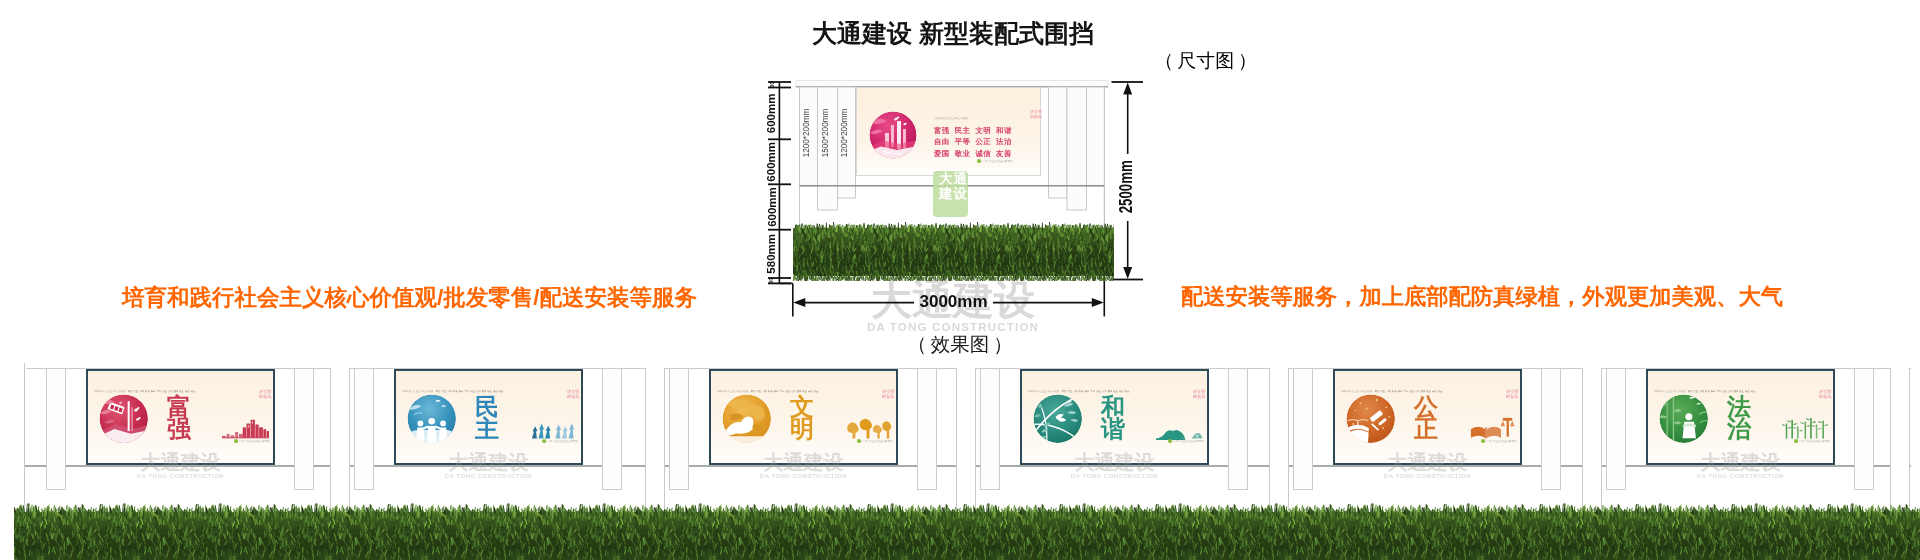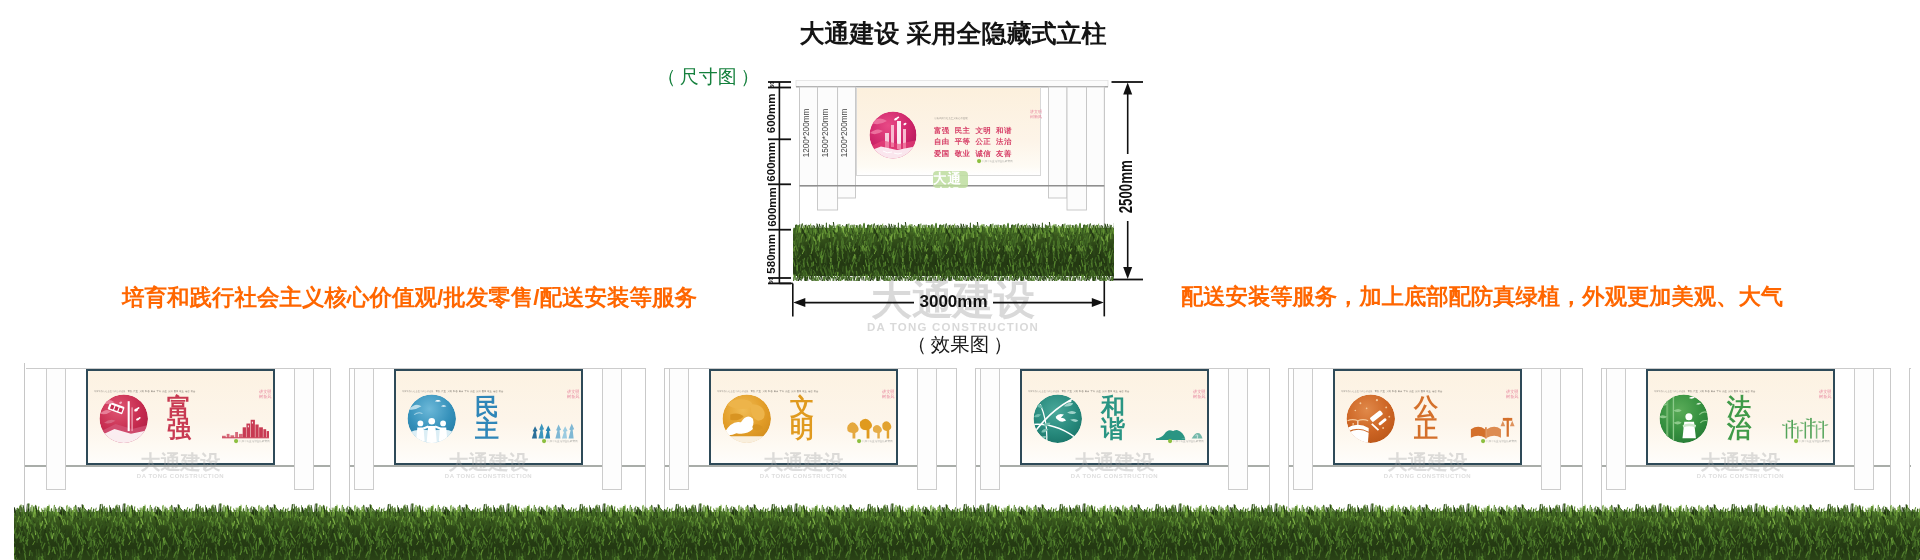--- a/index.html
+++ b/index.html
@@ -1,21 +1,21 @@
 <!DOCTYPE html>
 <html><head><meta charset="utf-8">
 <style>
 html,body{margin:0;padding:0;}
 body{width:1920px;height:560px;position:relative;overflow:hidden;background:#fff;font-family:"Liberation Sans",sans-serif;}
 div{box-sizing:border-box;}
 </style></head><body>
 
-<div style="position:absolute;left:653px;top:17px;width:600px;text-align:center;font-size:25px;font-weight:bold;color:#141414;letter-spacing:0px;white-space:nowrap;">大通建设 采用全隐藏式立柱</div>
-
-<div style="position:absolute;left:657px;top:48px;width:600px;text-align:left;font-size:19px;color:#15803d;white-space:nowrap;margin-top:16px;">（ 尺寸图 ）</div>
+<div style="position:absolute;left:653px;top:17px;width:600px;text-align:center;font-size:25px;font-weight:bold;color:#141414;letter-spacing:0px;white-space:nowrap;">大通建设 新型装配式围挡</div>
+
+<div style="position:absolute;left:657px;top:48px;width:600px;text-align:right;font-size:19px;color:#000000;white-space:nowrap;">（ 尺寸图 ）</div>
 
 <div style="position:absolute;left:753px;top:281px;width:400px;text-align:center;color:#d9d9d9;">
 <div style="font-size:41px;font-weight:bold;line-height:38px;letter-spacing:0px;white-space:nowrap;">大通建设</div>
 <div style="font-size:11.5px;font-weight:bold;letter-spacing:1.2px;white-space:nowrap;margin-top:2px;">DA TONG CONSTRUCTION</div>
 </div>
 
 <svg style="position:absolute;left:740px;top:75px;" width="440" height="270" viewBox="0 0 440 270" xmlns="http://www.w3.org/2000/svg">
     <rect x="56" y="5.5" width="312" height="6" fill="#fbfbfb" stroke="#e2e2e2" stroke-width="0.8"></rect>
     <line x1="56" y1="11.799999999999997" x2="368" y2="11.799999999999997" stroke="#a8a8a8" stroke-width="1.4"></line>
     <line x1="59.5" y1="12" x2="59.5" y2="205" stroke="#c9c9c9" stroke-width="1"></line>
@@ -93,21 +93,21 @@
 
 <div style="position:absolute;left:77.5px;top:29px;font-size:8px;color:#a09a92;white-space:nowrap;transform:scale(0.3);transform-origin:0 0;">弘扬和践行社会主义核心价值观</div>
 
 <div style="position:absolute;left:77.5px;top:36.5px;font-size:7.4px;font-weight:bold;color:#d63d66;line-height:11.6px;letter-spacing:0.45px;white-space:nowrap;">富强&nbsp;&nbsp;民主&nbsp;&nbsp;文明&nbsp;&nbsp;和谐<br>自由&nbsp;&nbsp;平等&nbsp;&nbsp;公正&nbsp;&nbsp;法治<br>爱国&nbsp;&nbsp;敬业&nbsp;&nbsp;诚信&nbsp;&nbsp;友善</div>
 
 <div style="position:absolute;left:173px;top:21px;font-size:8px;line-height:9.6px;color:#e8879f;white-space:nowrap;transform:scale(0.5);transform-origin:0 0;">讲文明<br>树新风</div>
 
 <div style="position:absolute;left:120px;top:70.5px;font-size:8px;color:#a8a8a4;white-space:nowrap;transform:scale(0.32);transform-origin:0 0;"><span style="display:inline-block;width:13px;height:13px;border-radius:50%;background:#8cbf3f;vertical-align:-2.5px;"></span> 中共中央宣传部宣传教育局</div>
 </div>
 
-<div style="position:absolute;left:933px;top:171px;width:35px;height:17px;background:#bedd9f;border-radius:4px;color:#fff;font-weight:bold;font-size:13.5px;line-height:15px;text-align:left;letter-spacing:1px;opacity:0.85;">大通<br>建设</div>
+<div style="position:absolute;left:933px;top:171px;width:35px;height:46px;background:#bedd9f;border-radius:4px;color:#fff;font-weight:bold;font-size:13.5px;line-height:15px;text-align:right;letter-spacing:1px;opacity:0.85;">大通<br>建设</div>
 
 <div style="position:absolute;left:793px;top:222px;width:321px;height:59px;"><svg width="321" height="59" viewBox="0 0 321 59" xmlns="http://www.w3.org/2000/svg">
 <defs>
 <linearGradient id="hgd" x1="0" y1="0" x2="0" y2="1">
 <stop offset="0" stop-color="#527c2a"></stop>
           <stop offset="0.16" stop-color="#38571c"></stop>
 <stop offset="0.42" stop-color="#294115"></stop>
           <stop offset="0.75" stop-color="#233812"></stop>
 <stop offset="1" stop-color="#2a4316"></stop>
         </linearGradient>

